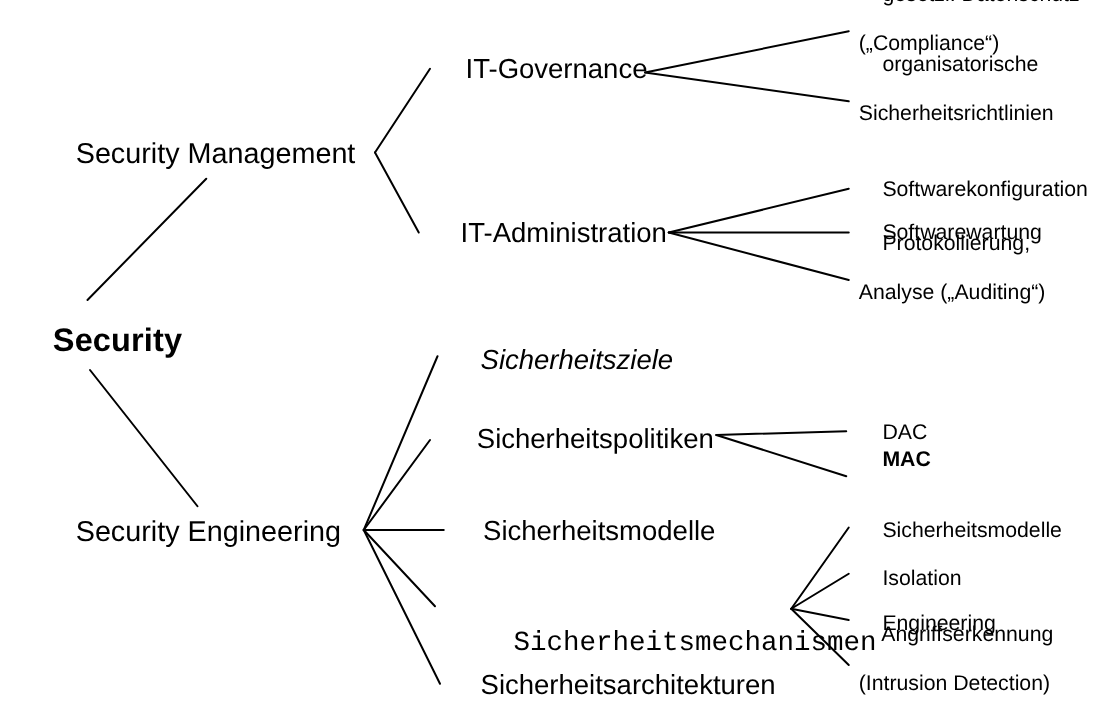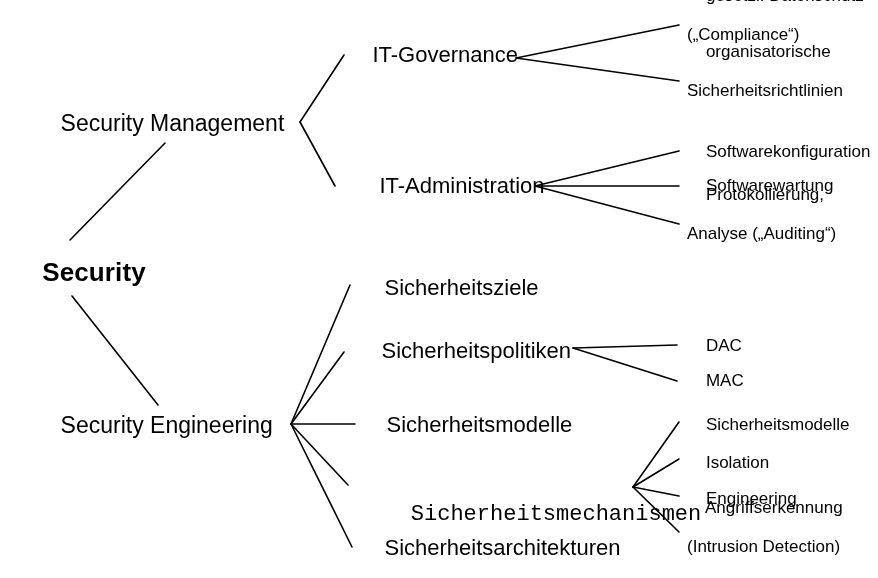--- a/index.html
+++ b/index.html
@@ -90,21 +90,21 @@
   </div>
 
   <div class="node level1 anchor-left" style="left:35px; top:425px;">
     <span>Security Engineering</span>
   </div>
 
   <div class="node level2 anchor-left" style="left:348px; top:55px;">
     <span>IT-Governance</span>
   </div>
 
-  <div class="node level2 anchor-left" style="left:355px; top:186px;">
+  <div class="node level2 anchor-left" style="left:344px; top:186px;">
     <span>IT-Administration</span>
   </div>
 
   <div class="node level3 anchor-left" style="left:687px; top:25px;">
     <span>gesetzl. Datenschutz</span>
     <span class="line2">(„Compliance“)</span>
   </div>
 
   <div class="node level3 anchor-left" style="left:687px; top:81px;">
     <span>organisatorische</span>
@@ -117,21 +117,21 @@
 
   <div class="node level3 anchor-left" style="left:687px; top:186px;">
     <span>Softwarewartung</span>
   </div>
 
   <div class="node level3 anchor-left" style="left:687px; top:224px;">
     <span>Protokollierung,</span>
     <span class="line2">Analyse („Auditing“)</span>
   </div>
 
-  <div class="node level2 anchor-left" style="left:360px; top:288px;">
+  <div class="node level2 anchor-left" style="left:360px; top:288px;font-style:italic;">
     <span>Sicherheitsziele</span>
   </div>
 
   <div class="node level2 anchor-left" style="left:357px; top:351px;">
     <span>Sicherheitspolitiken</span>
   </div>
 
   <div class="node level2 anchor-left" style="left:362px; top:425px;">
     <span>Sicherheitsmodelle</span>
   </div>
@@ -141,21 +141,21 @@
   </div>
 
   <div class="node level2 anchor-left" style="left:360px; top:548px;">
     <span>Sicherheitsarchitekturen</span>
   </div>
 
   <div class="node level3 anchor-left" style="left:687px; top:346px;">
     <span>DAC</span>
   </div>
 
-  <div class="node level3 anchor-left" style="left:687px; top:381px;">
+  <div class="node level3 anchor-left" style="left:687px; top:368px;font-weight:bold;">
     <span>MAC</span>
   </div>
 
   <div class="node level3 anchor-left" style="left:687px; top:425px;">
     <span>Sicherheitsmodelle</span>
   </div>
 
   <div class="node level3 anchor-left" style="left:687px; top:463px;">
     <span>Isolation</span>
   </div>

